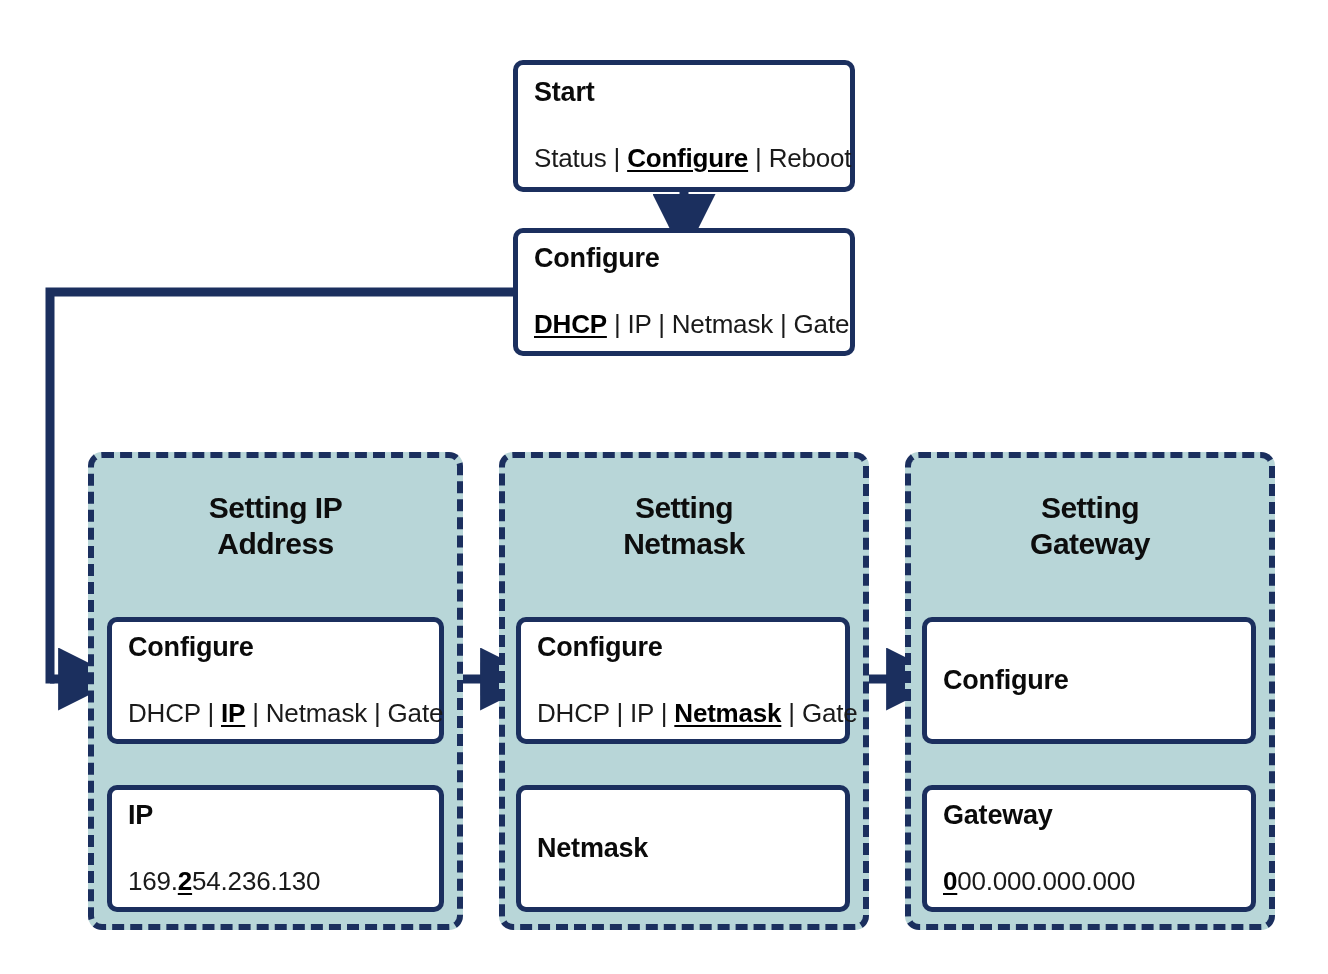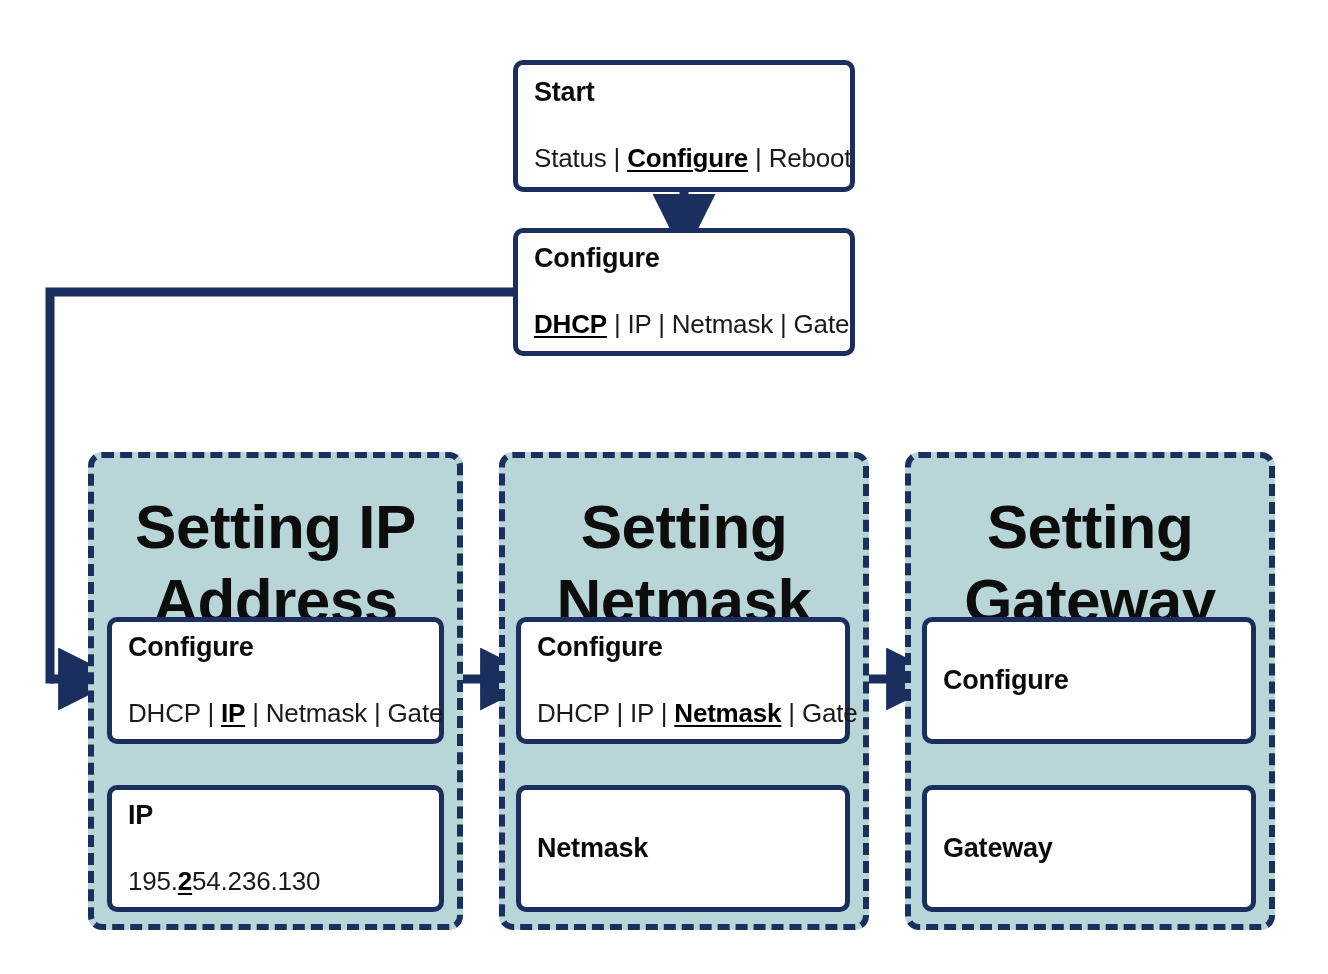--- a/index.html
+++ b/index.html
@@ -76,21 +76,21 @@
     box-sizing: border-box;
     background: #b8d6d8;
     border: 6px dashed #1b2f5e;
     border-radius: 14px;
   }
   .stage-title {
     position: absolute;
     left: 0;
     right: 0;
     text-align: center;
-    font-size: 62px;
+    font-size: 30px;
     font-weight: bold;
     color: #0d0d0d;
     line-height: 1.2;
     letter-spacing: -0.5px;
   }
 
   
   .n-start   { left: 513px; top: 60px;  width: 342px; height: 132px; }
   .n-config  { left: 513px; top: 228px; width: 342px; height: 128px; }
 
@@ -160,21 +160,21 @@
 
   <div class="stage stage-1">
     <div class="stage-title s1-title">Setting IP<br>Address</div>
   </div>
   <div class="node n-s1-cfg">
     <div class="node-title">Configure</div>
     <div class="node-line"><span class="">DHCP</span><span class="sep"> | </span><span class="sel">IP</span><span class="sep"> | </span><span class="">Netmask</span><span class="sep"> | </span><span class="">Gate</span></div>
   </div>
   <div class="node n-s1-val">
     <div class="node-title">IP</div>
-    <div class="node-line"><span>195.</span><span class="sel">2</span><span>54.236.130</span></div>
+    <div class="node-line"><span>169.</span><span class="sel">2</span><span>54.236.130</span></div>
   </div>
 
   <div class="stage stage-2">
     <div class="stage-title s2-title">Setting<br>Netmask</div>
   </div>
   <div class="node n-s2-cfg">
     <div class="node-title">Configure</div>
     <div class="node-line"><span class="">DHCP</span><span class="sep"> | </span><span class="">IP</span><span class="sep"> | </span><span class="sel">Netmask</span><span class="sep"> | </span><span class="">Gate</span></div>
   </div>
   <div class="node n-s2-val">
@@ -182,15 +182,16 @@
   </div>
 
   <div class="stage stage-3">
     <div class="stage-title s3-title">Setting<br>Gateway</div>
   </div>
   <div class="node n-s3-cfg">
     <div class="node-title">Configure</div>
   </div>
   <div class="node n-s3-val">
     <div class="node-title">Gateway</div>
+    <div class="node-line"><span class="sel">0</span><span>00.000.000.000</span></div>
   </div>
 
 </div>
 
 </body></html>

